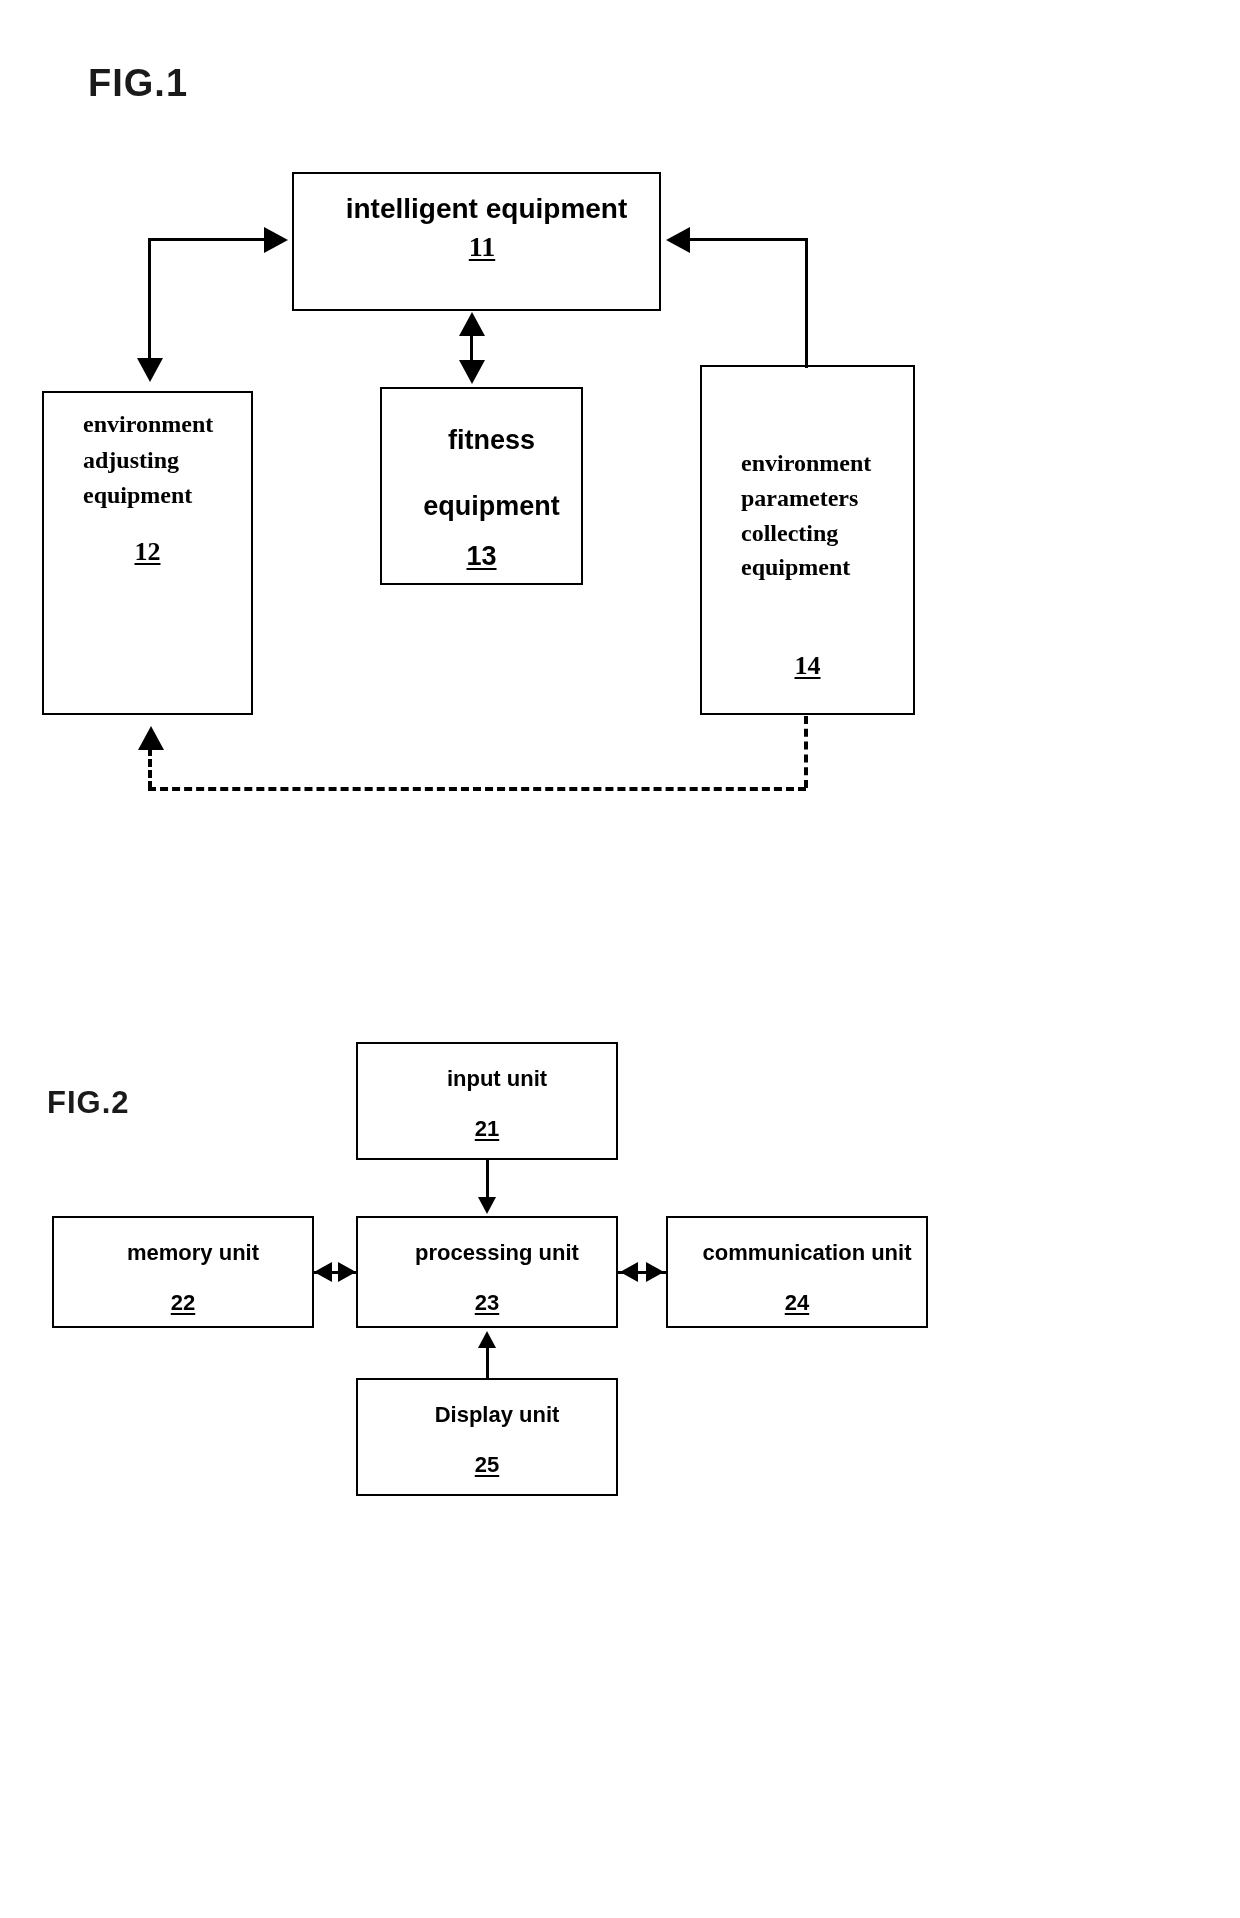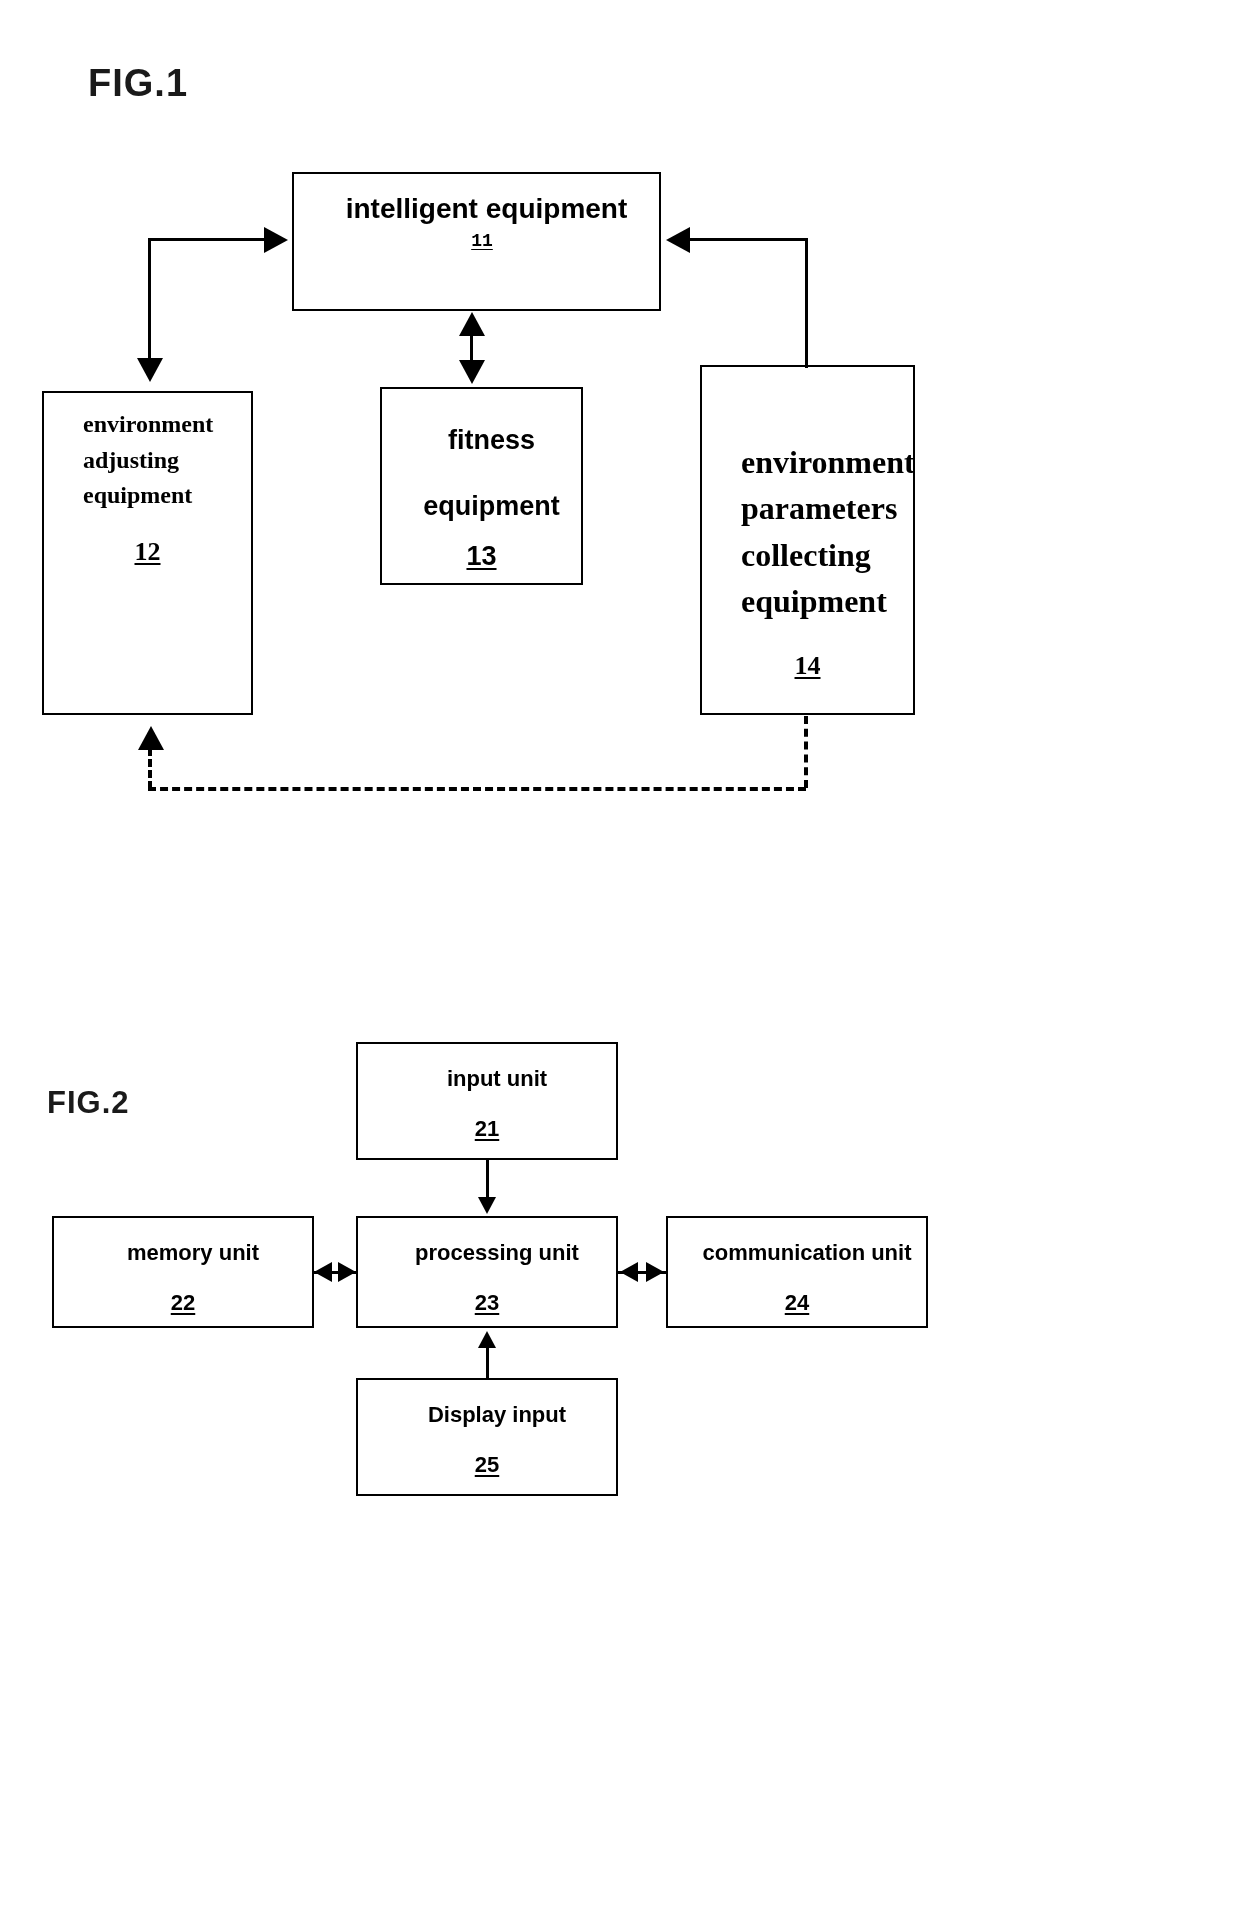--- a/index.html
+++ b/index.html
@@ -66,22 +66,22 @@
 
   
   #box-intelligent {
     left: 292px; top: 172px; width: 369px; height: 139px;
   }
   #box-intelligent .title {
     top: 18px; font-size: 28px;
     font-family: "Liberation Sans", sans-serif;
   }
   #box-intelligent .num {
-    top: 57px; font-size: 18px;
-    font-family: Liberation Mono, monospace;
+    top: 57px; font-size: 28px;
+    font-family: Liberation Serif, serif;
     padding-left: 11px;
   }
 
   #box-env-adjust {
     left: 42px; top: 391px; width: 211px; height: 324px;
   }
   #box-env-adjust .title {
     top: 14px; left: 19px; right: 8px;
     font-size: 24px; line-height: 1.48;
     font-family: "Liberation Serif", serif;
@@ -101,22 +101,22 @@
   }
   #box-fitness .num {
     top: 152px; font-size: 27px;
     font-family: "Liberation Sans", sans-serif;
   }
 
   #box-env-params {
     left: 700px; top: 365px; width: 215px; height: 350px;
   }
   #box-env-params .title {
-    top: 72px; left: 19px; right: 6px;
-    font-size: 32px; line-height: 1.45;
+    top: 79px; left: 19px; right: 6px;
+    font-size: 24px; line-height: 1.45;
     font-family: "Liberation Serif", serif;
     text-align: left;
   }
   #box-env-params .num {
     top: 248px; font-size: 26px;
     font-family: "Liberation Serif", serif;
     margin-top: 36px;
   }
 
   
@@ -264,21 +264,21 @@
     <div class="title">processing unit</div>
     <div class="num">23</div>
   </div>
 
   <div class="box fig2" id="box-communication">
     <div class="title">communication unit</div>
     <div class="num">24</div>
   </div>
 
   <div class="box fig2" id="box-display">
-    <div class="title">Display input</div>
+    <div class="title">Display unit</div>
     <div class="num">25</div>
   </div>
 
   <div class="line-v" style="left:486px; top:1160px; height:40px;"></div>
   <div class="arrow sm down" style="left:478px; top:1197px;"></div>
 
   <div class="line-h" style="left:314px; top:1271px; width:42px;"></div>
   <div class="arrow sm left" style="left:314px; top:1262px;"></div>
   <div class="arrow sm right" style="left:338px; top:1262px;"></div>
 

